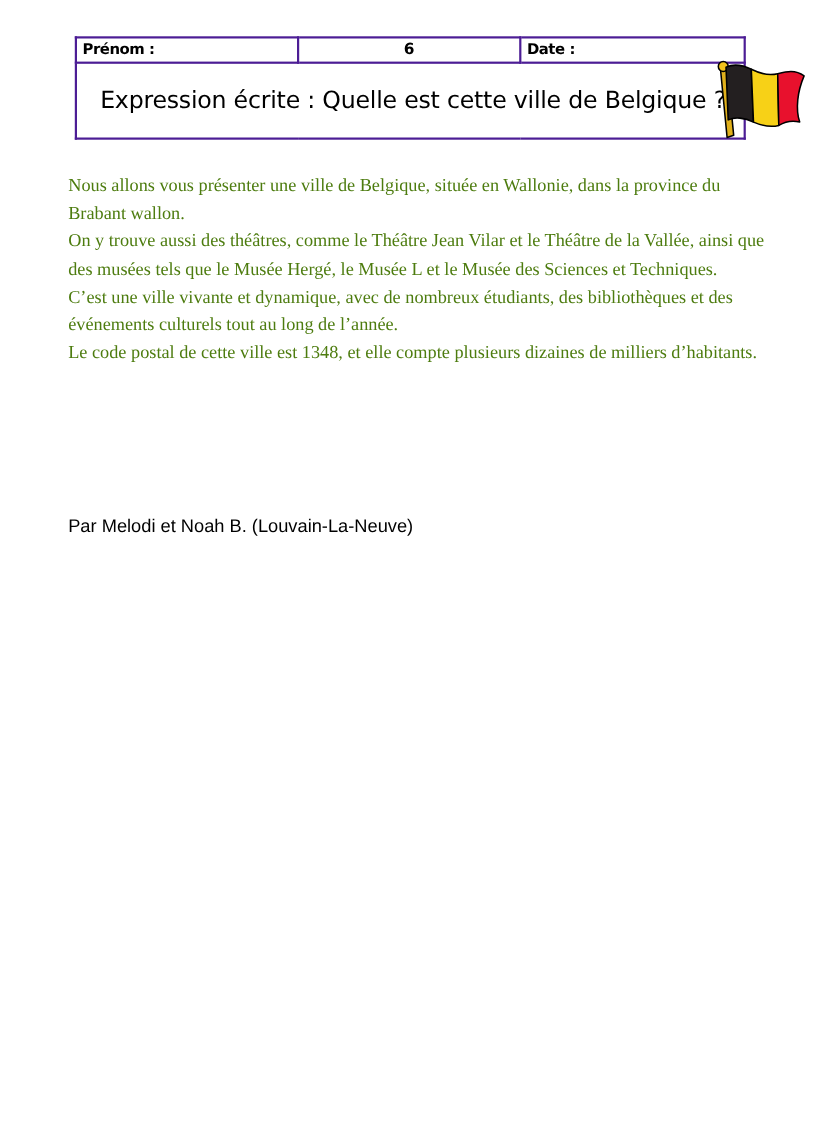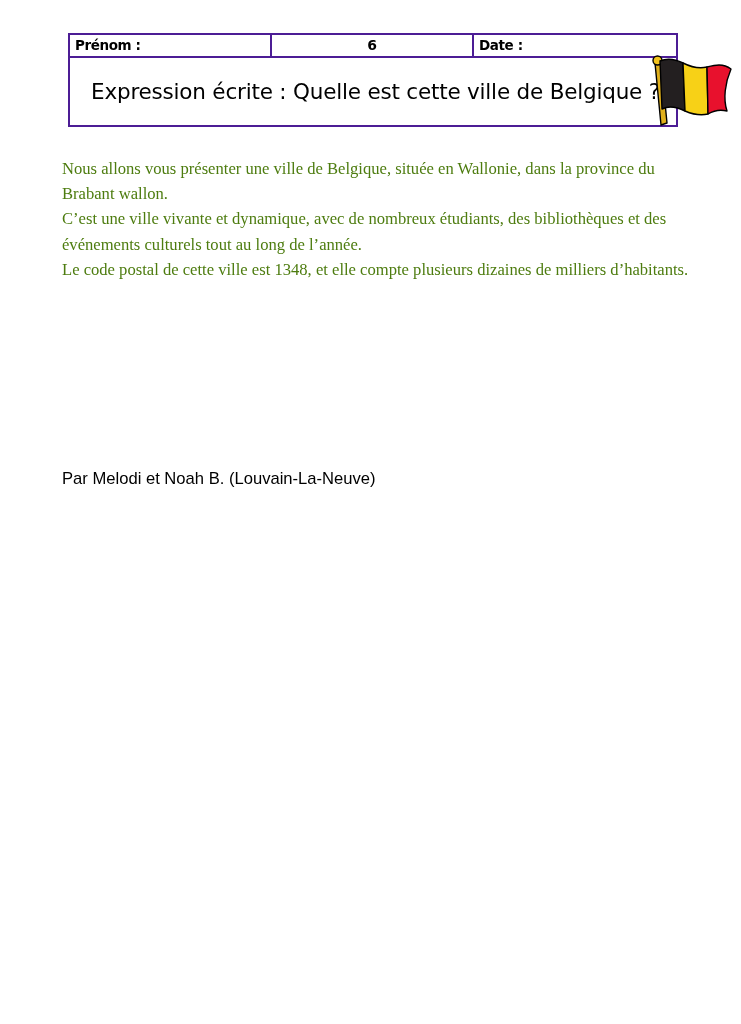--- a/index.html
+++ b/index.html
@@ -137,17 +137,18 @@
 
   <path d="M15 8 C22 5, 30 6, 38 10 L40 58 C32 54, 23 53, 17 56 Z" fill="#231f20" stroke="#000000" stroke-width="1.4" stroke-linejoin="round"></path>
 
   <path d="M38 10 C46 14, 54 16, 62 14 L63 61 C55 63, 47 61, 40 58 Z" fill="#f7d117" stroke="#000000" stroke-width="1.4" stroke-linejoin="round"></path>
 
   <path d="M62 14 C70 12, 78 10, 86 16 C80 30, 78 46, 82 58 C74 56, 68 58, 63 61 Z" fill="#e8112d" stroke="#000000" stroke-width="1.4" stroke-linejoin="round"></path>
 </svg>
 
 <div class="body-text">
   <p>Nous allons vous présenter une ville de Belgique, située en Wallonie, dans la province du Brabant wallon.</p>
+  <p>On y trouve aussi des théâtres, comme le Théâtre Jean Vilar et le Théâtre de la Vallée, ainsi que des musées tels que le Musée Hergé, le Musée L et le Musée des Sciences et Techniques.</p>
   <p>C’est une ville vivante et dynamique, avec de nombreux étudiants, des bibliothèques et des événements culturels tout au long de l’année.</p>
   <p>Le code postal de cette ville est 1348, et elle compte plusieurs dizaines de milliers d’habitants.</p>
 </div>
 
 <div class="signature">Par Melodi et Noah B. (Louvain-La-Neuve)</div>
 
 </body></html>

